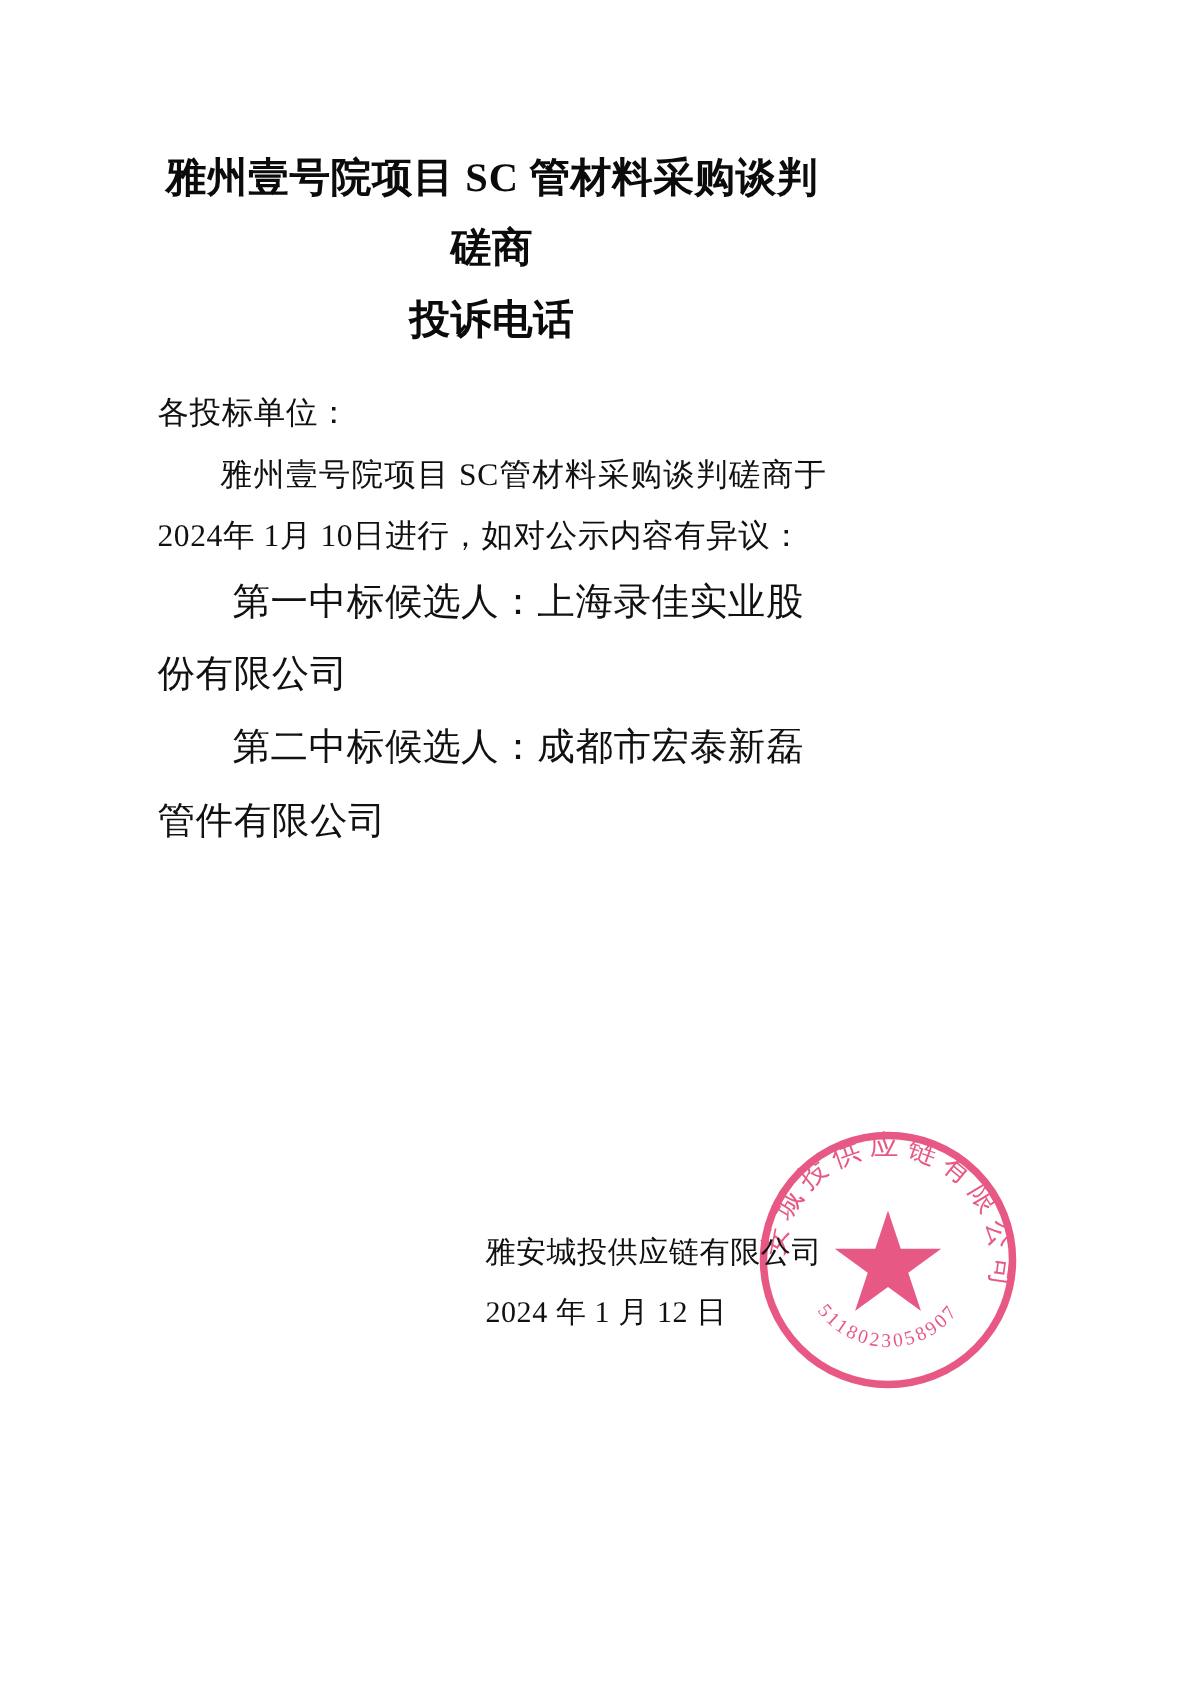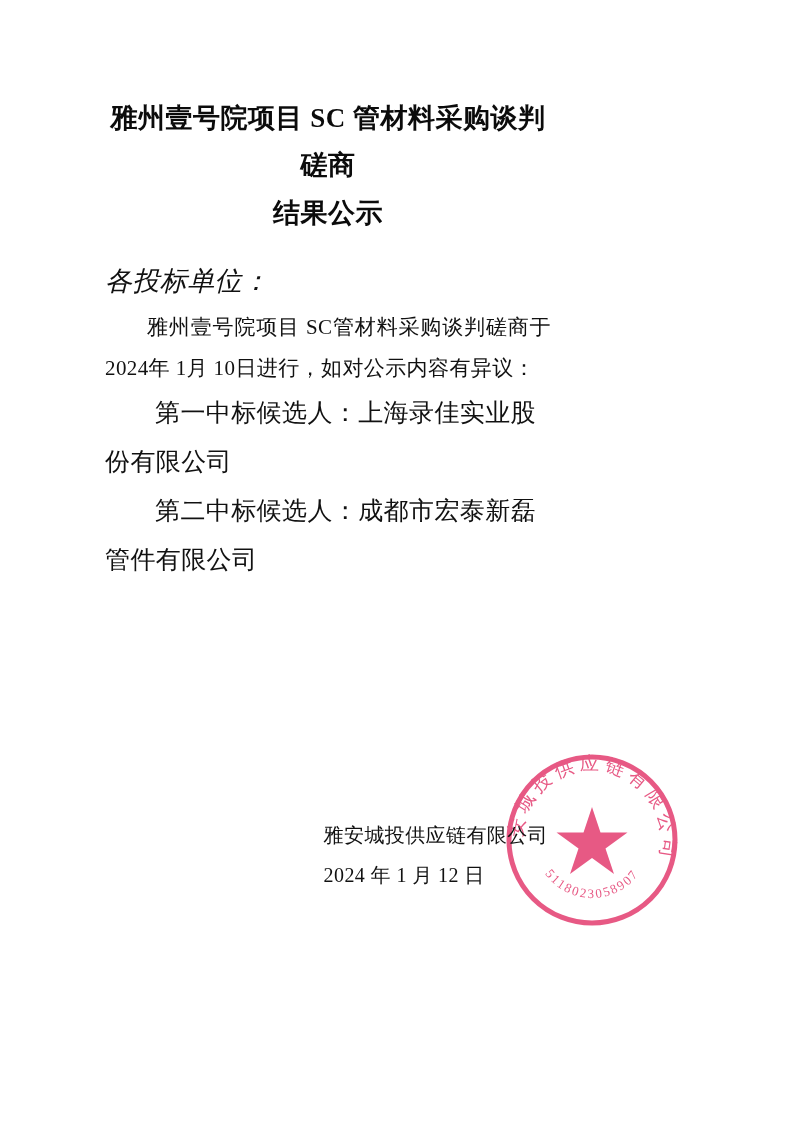--- a/index.html
+++ b/index.html
@@ -28,26 +28,25 @@
     font-weight: bold;
     line-height: 1.75;
     letter-spacing: 0.5px;
     margin: 0 0 18px 0;
     color: #0b0b0b;
   }
   .doc-title .line2 {
     display: block;
   }
   .salutation {
-    font-size: 27px;
+    font-size: 21px;
     line-height: 1.95;
     margin: 14px 0 0 0;
     text-indent: 0;
     letter-spacing: 0.4px;
-    font-style: italic;
   }
   p.body-par {
     font-size: 21px;
     line-height: 1.95;
     margin: 0;
     text-indent: 2em;
     letter-spacing: 0.4px;
     text-align: justify;
   }
   .candidate {
@@ -86,21 +85,21 @@
     opacity: 0.82;
   }
 </style>
 </head>
 <body>
 
 <div class="page">
 
   <h1 class="doc-title">
     <span class="line1">雅州壹号院项目 SC 管材料采购谈判磋商</span>
-    <span class="line2">结果公示</span>
+    <span class="line2">投诉电话</span>
   </h1>
 
   <div class="salutation">各投标单位：</div>
 
   <p class="body-par">雅州壹号院项目 SC管材料采购谈判磋商于2024年 1月 10日进行，如对公示内容有异议：</p>
 
 
   <p class="candidate">第一中标候选人：上海录佳实业股份有限公司</p>
 
   <p class="candidate">第二中标候选人：成都市宏泰新磊管件有限公司</p>

